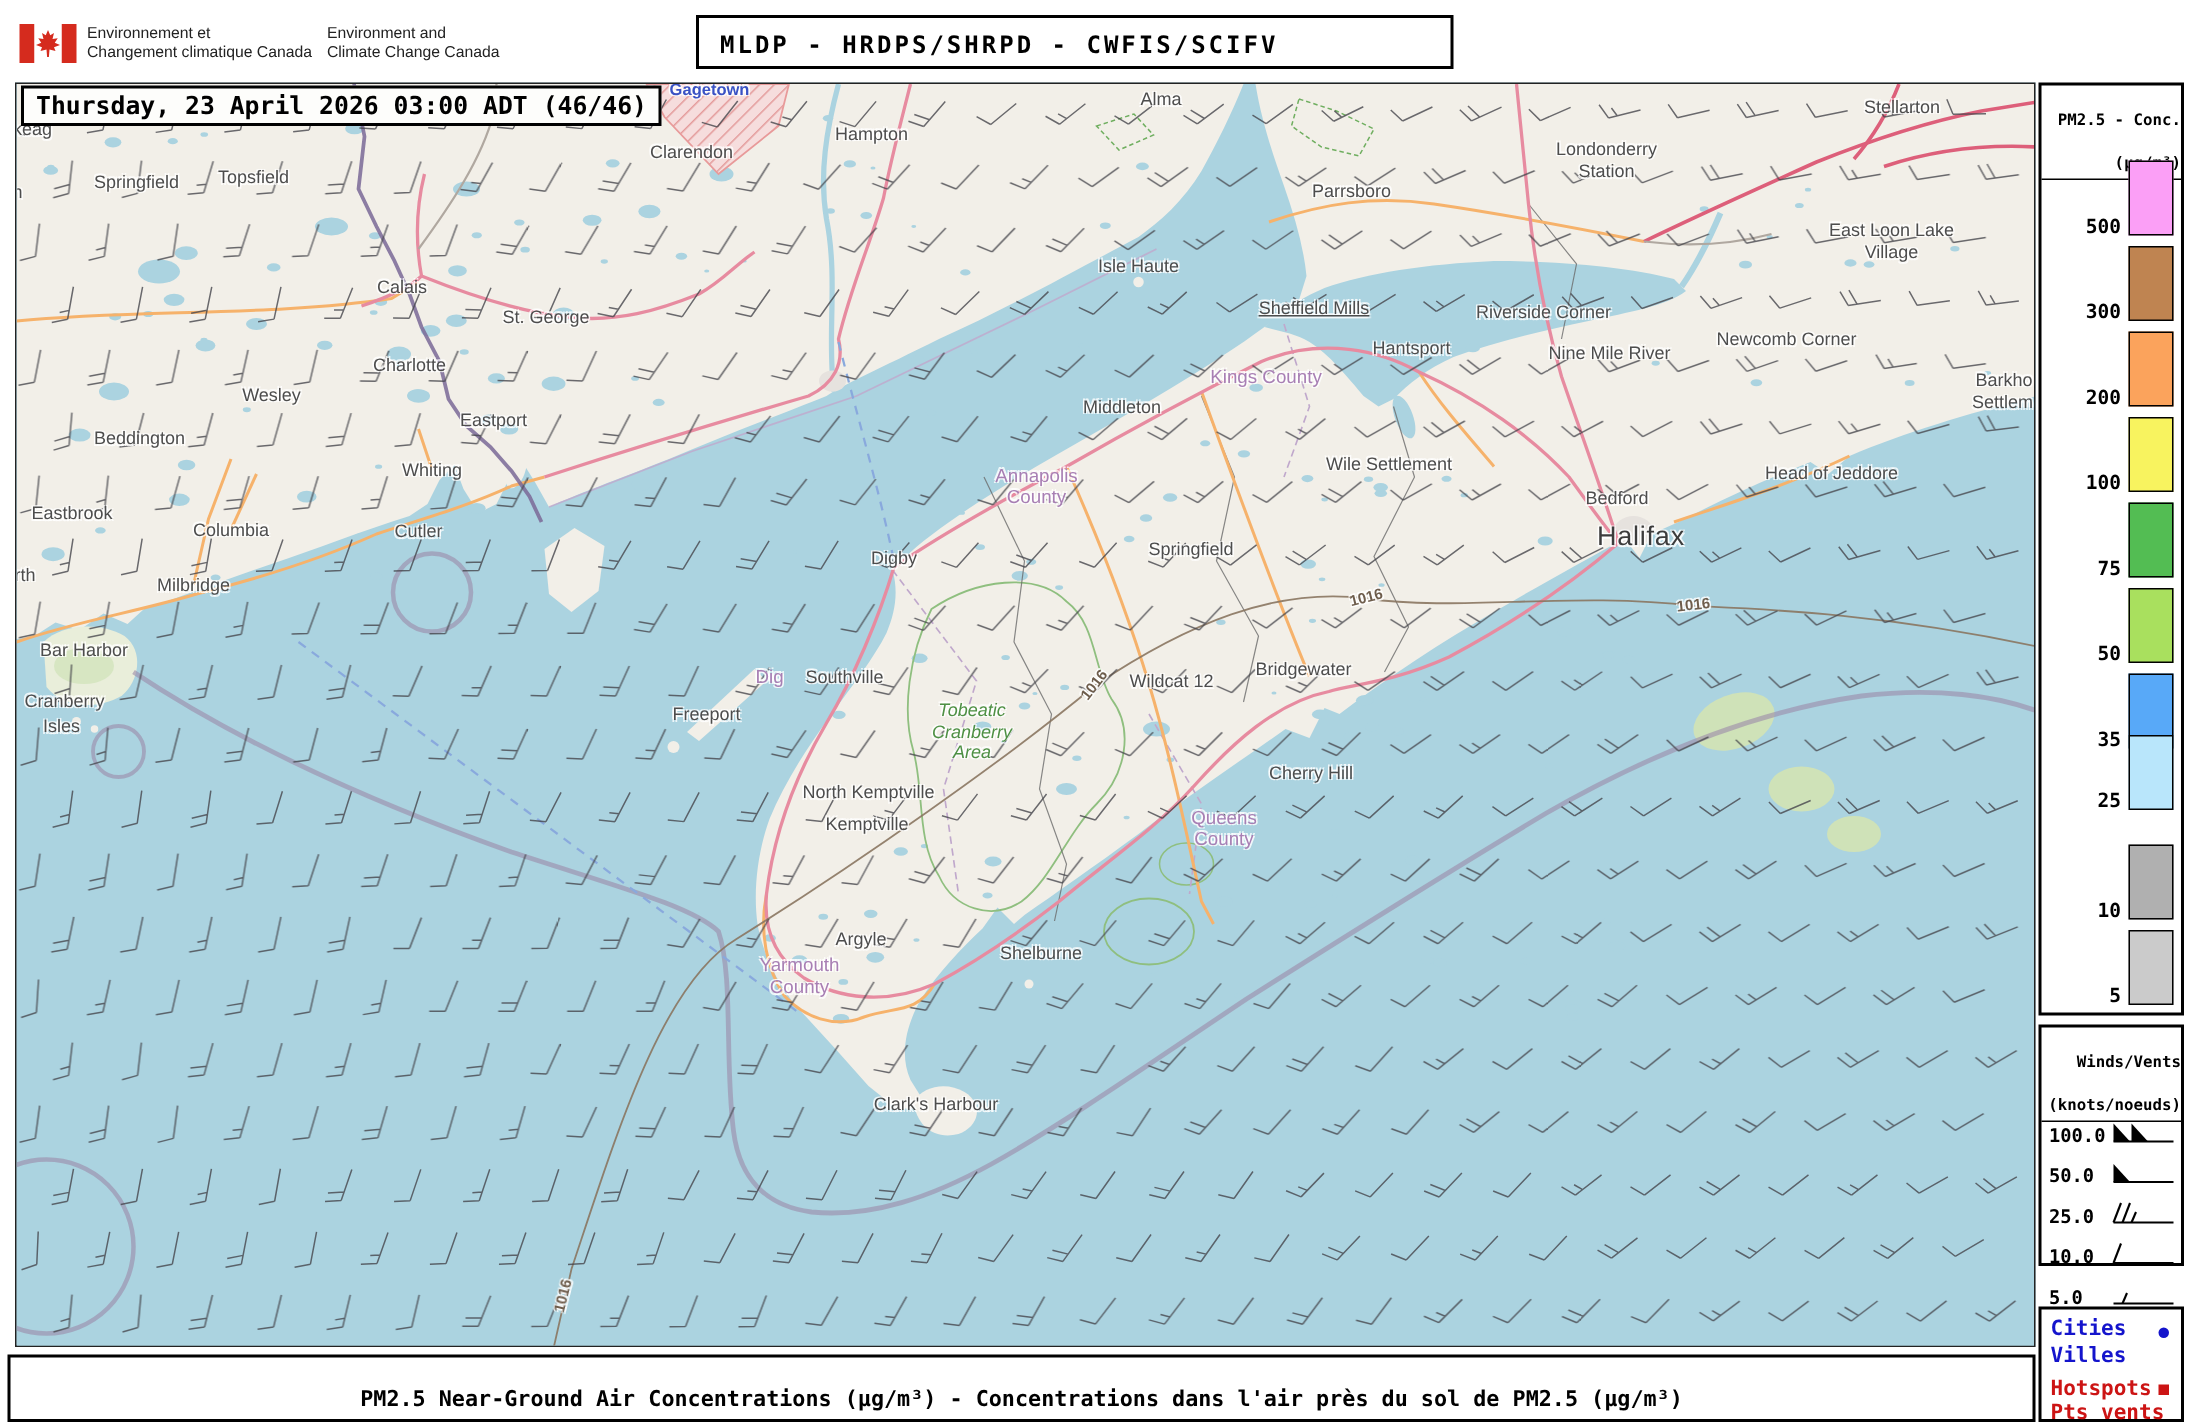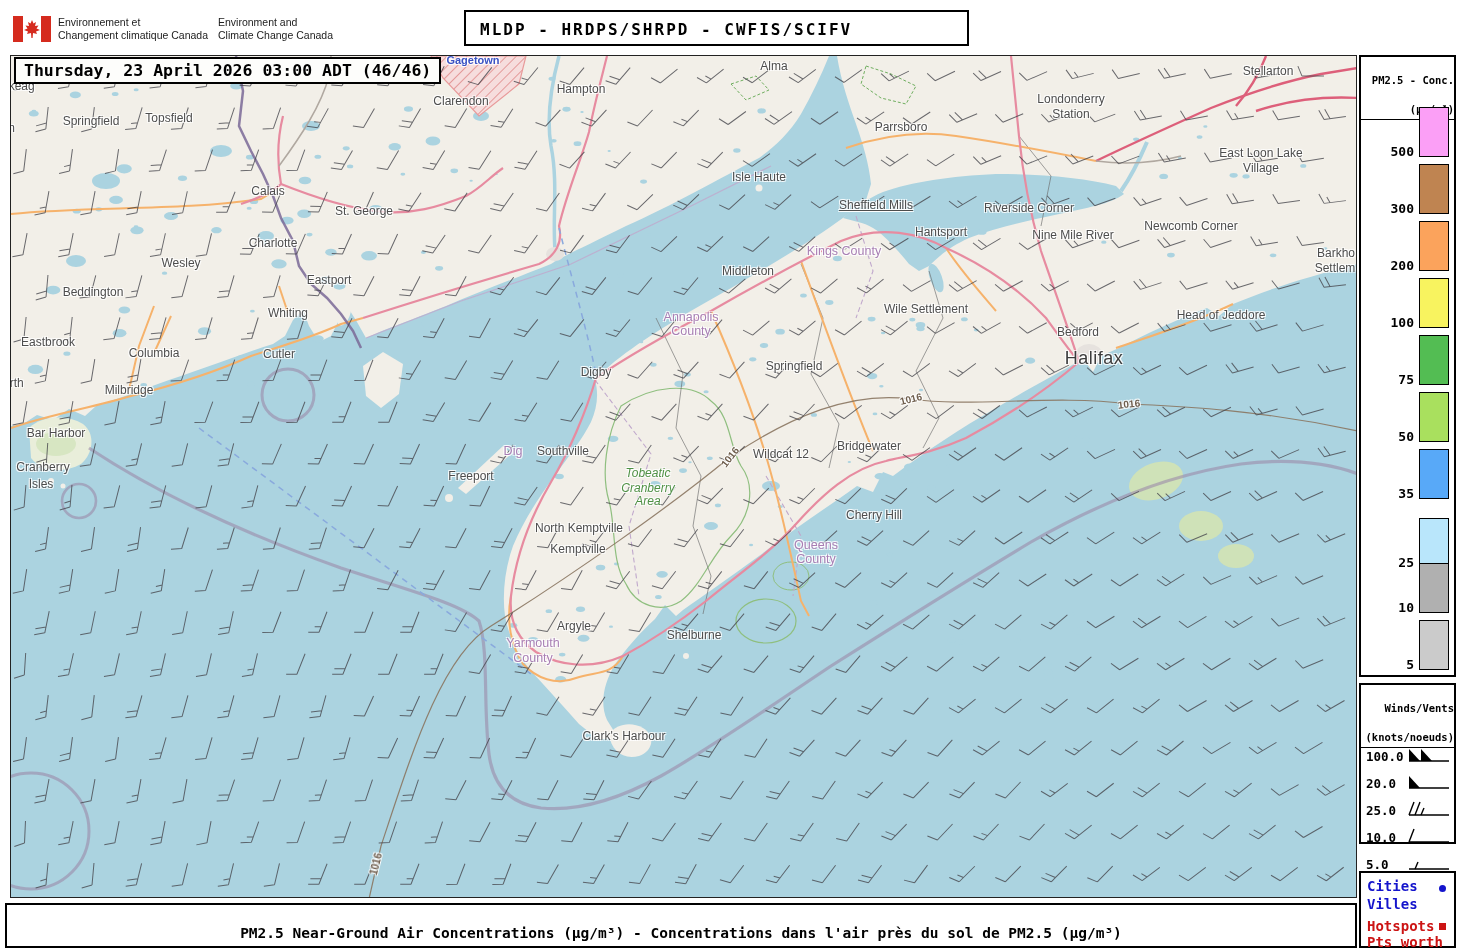--- a/index.html
+++ b/index.html
@@ -1039,21 +1039,21 @@
         <div class="sw" style="background: rgb(83, 189, 83);"></div>
       </div>
       <div class="sw-row" style="top: 335px;">
         <span class="sw-lab">50</span>
         <div class="sw" style="background: rgb(169, 224, 94);"></div>
       </div>
       <div class="sw-row" style="top: 392px;">
         <span class="sw-lab">35</span>
         <div class="sw" style="background: rgb(88, 169, 248);"></div>
       </div>
-      <div class="sw-row" style="top: 461px;">
+      <div class="sw-row" style="top: 433px;">
         <span class="sw-lab">25</span>
         <div class="sw" style="background: rgb(185, 230, 251);"></div>
       </div>
       <div class="sw-row" style="top: 506px;">
         <span class="sw-lab">10</span>
         <div class="sw" style="background: rgb(176, 176, 176);"></div>
       </div>
       <div class="sw-row" style="top: 563px;">
         <span class="sw-lab">5</span>
         <div class="sw" style="background: rgb(203, 203, 203);"></div>
@@ -1068,21 +1068,21 @@
   <div id="wind-rows">
       <div class="wl-row" style="top: 62px;">
         <span class="wl-lab">100.0</span>
         <span class="wl-sym"><svg width="44" height="18" viewBox="0 0 44 18">
             <path d="M2,14 L42,14" stroke="#000" stroke-width="1.4" fill="none"></path>
             <path d="M2,14 L2,2 L13,14 Z" fill="#000"></path>
             <path d="M14,14 L14,2 L25,14 Z" fill="#000"></path>
           </svg></span>
       </div>
       <div class="wl-row" style="top: 89px;">
-        <span class="wl-lab">20.0</span>
+        <span class="wl-lab">50.0</span>
         <span class="wl-sym"><svg width="44" height="18" viewBox="0 0 44 18">
             <path d="M2,14 L42,14" stroke="#000" stroke-width="1.4" fill="none"></path>
             <path d="M2,14 L2,2 L13,14 Z" fill="#000"></path>
           </svg></span>
       </div>
       <div class="wl-row" style="top: 116px;">
         <span class="wl-lab">25.0</span>
         <span class="wl-sym"><svg width="44" height="18" viewBox="0 0 44 18">
             <path d="M2,14 L42,14" stroke="#000" stroke-width="1.4" fill="none"></path>
             <path d="M2,14 L7,1" stroke="#000" stroke-width="1.4"></path>
@@ -1104,20 +1104,20 @@
             <path d="M8,14 L11,7" stroke="#000" stroke-width="1.4"></path>
           </svg></span>
       </div>
     </div>
 </div>
 
 <div class="panel" id="poi-panel">
   <div class="poi-line" style="top: 5px; color: rgb(20, 20, 204);" id="poi-cities-en">Cities</div>
   <div class="poi-line" style="top: 23px; color: rgb(20, 20, 204);" id="poi-cities-fr">Villes</div>
   <div class="poi-line" style="top: 45px; color: rgb(204, 20, 20);" id="poi-hot-en">Hotspots</div>
-  <div class="poi-line" style="top: 61px; color: rgb(204, 20, 20);" id="poi-hot-fr">Pts worth</div>
+  <div class="poi-line" style="top: 61px; color: rgb(204, 20, 20);" id="poi-hot-fr">Pts vents</div>
   <div id="poi-dot" style="background: rgb(20, 20, 204);"></div>
   <div id="poi-sq" style="background: rgb(204, 20, 20);"></div>
 </div>
 
 <div id="caption">
   <div class="l1">PM2.5 Near-Ground Air Concentrations (µg/m³) - Concentrations dans l'air près du sol de PM2.5 (µg/m³)</div>
 </div>
 
 </body></html>

